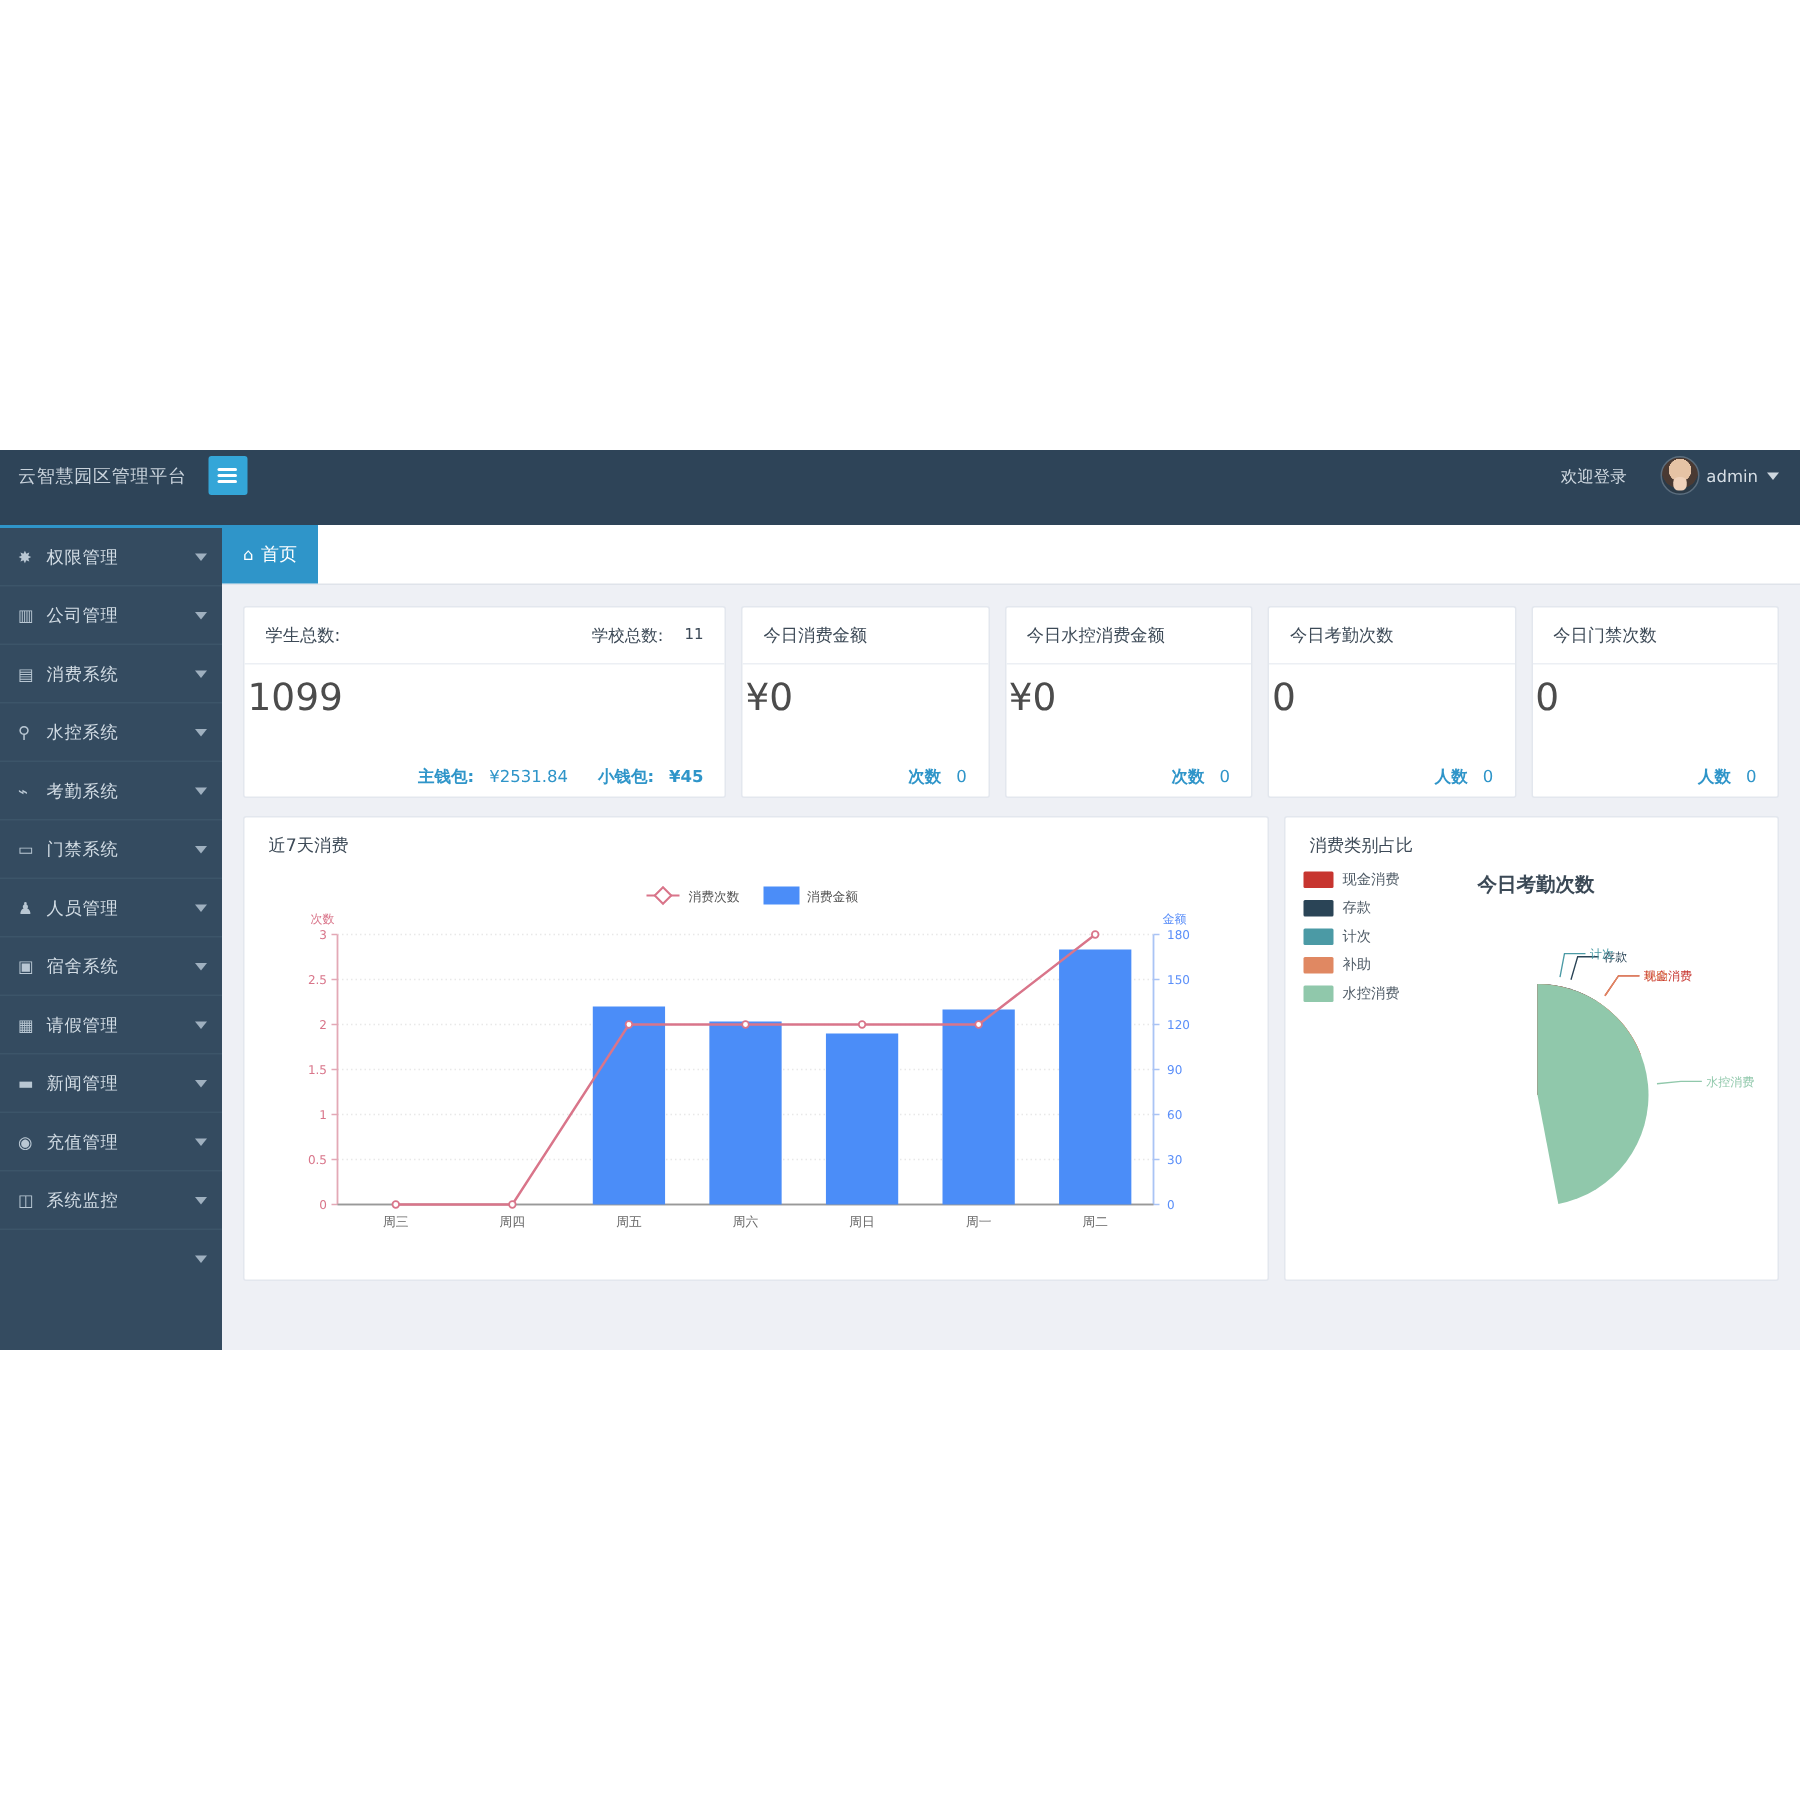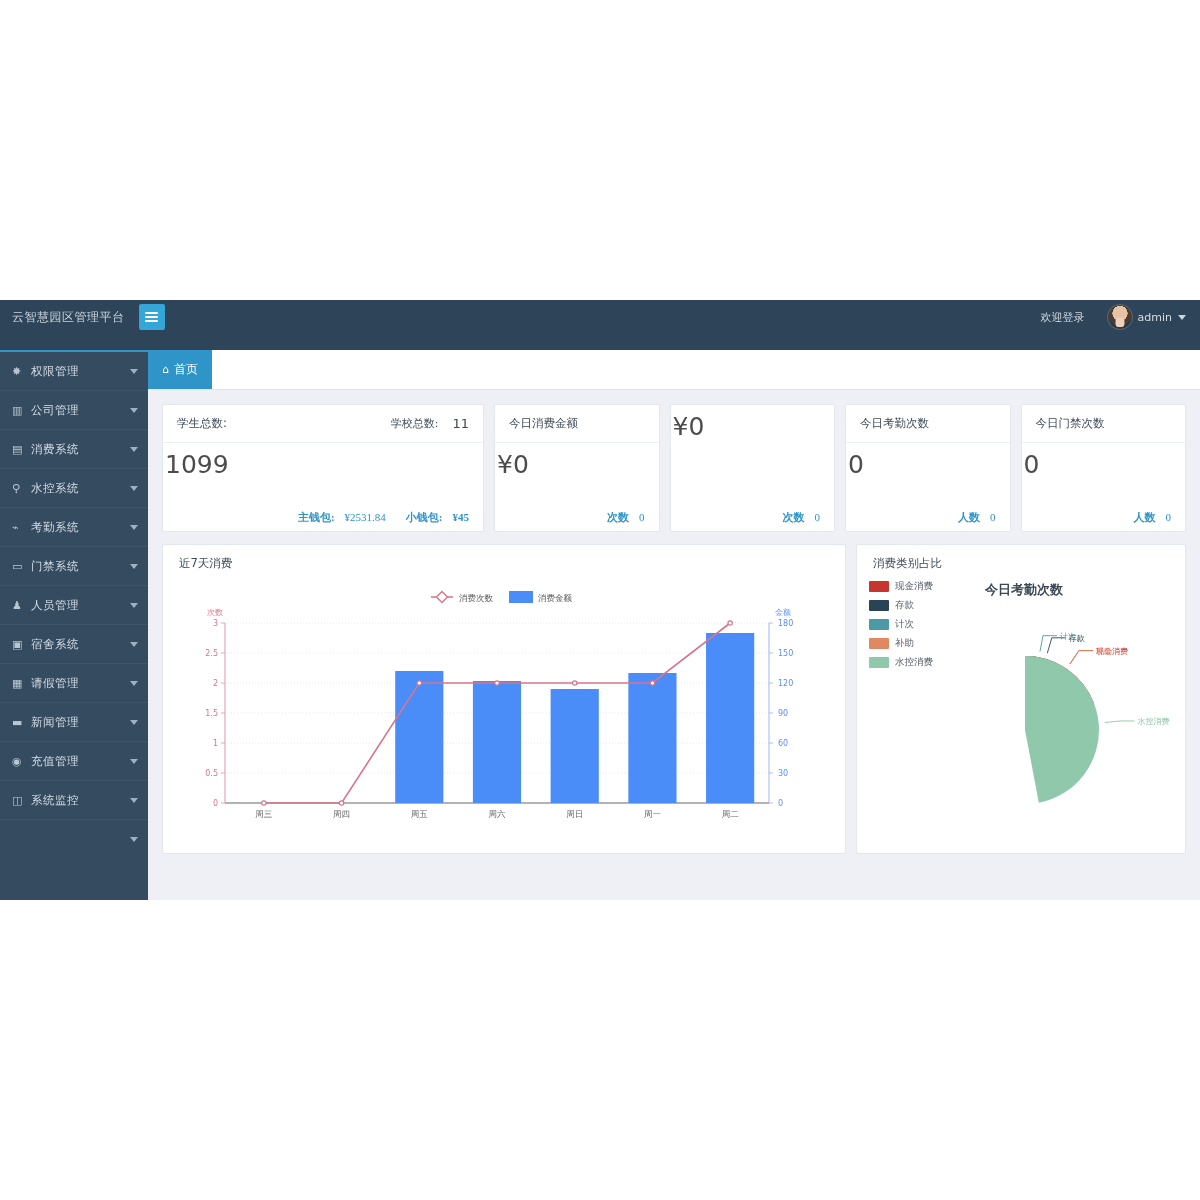--- a/index.html
+++ b/index.html
@@ -101,24 +101,24 @@
   }
   .card.wide { flex: 0 0 322px; }
   .card.norm { flex: 1 1 0; }
   .card-head {
     height: 38px; flex: 0 0 38px; border-bottom: 1px solid #eceff4;
     display: flex; align-items: center; padding: 12px 14px; box-sizing: border-box;
   }
   .card-title { font-size: 11.5px; color: #3d4a57; }
   .head-spacer { flex: 1 1 auto; }
   .head-sub { font-size: 11px; color: #3d4a57; margin-left: 32px; }
-  .head-sub-val { font-size: 13px; color: #3d4a57; margin-left: 14px; }
+  .head-sub-val { font-size: 10px; color: #3d4a57; margin-left: 14px; }
   .card-body { flex: 1 1 auto; padding: 8px 14px 6px 2px; display: flex; flex-direction: column; box-sizing:border-box;}
   .big-num { font-size: 25px; color: #4c4c4c; line-height: 1.1; font-weight: 400;}
-  .card-foot { margin-top: auto; display: flex; justify-content: flex-end; align-items: flex-end; font-family: Liberation Serif, serif; }
+  .card-foot { margin-top: auto; display: flex; justify-content: flex-end; align-items: flex-end; }
   .foot-lbl { font-size: 11px; color: #2f95c9; font-weight: bold; }
   .foot-val { font-size: 11px; color: #2f95c9; margin-left: 10px; }
   .foot-pair { margin-left: 20px; font-size: 11px; color: #2f95c9; font-weight: bold;}
   
   .charts { display: flex; gap: 10px; margin-top: 12px; height: 310px; }
   .panel {
     background: #fff; border: 1px solid #e3e7ee; border-radius: 2px;
     box-sizing: border-box; position: relative; overflow: hidden;
   }
   .panel.left { flex: 1 1 0; }
@@ -265,20 +265,23 @@
                 <div class="big-num">¥0</div>
                 <div class="card-foot">
                   <div style="display: flex; align-items: baseline;">
                     <span class="foot-lbl">次数</span>
                     <span class="foot-val">0</span>
                   </div>
                 </div>
               </div>
             </div>
             <div class="card norm">
+              <div class="card-head">
+                <div class="card-title">今日水控消费金额</div>
+              </div>
               <div class="card-body">
                 <div class="big-num">¥0</div>
                 <div class="card-foot">
                   <div style="display: flex; align-items: baseline;">
                     <span class="foot-lbl">次数</span>
                     <span class="foot-val">0</span>
                   </div>
                 </div>
               </div>
             </div>

